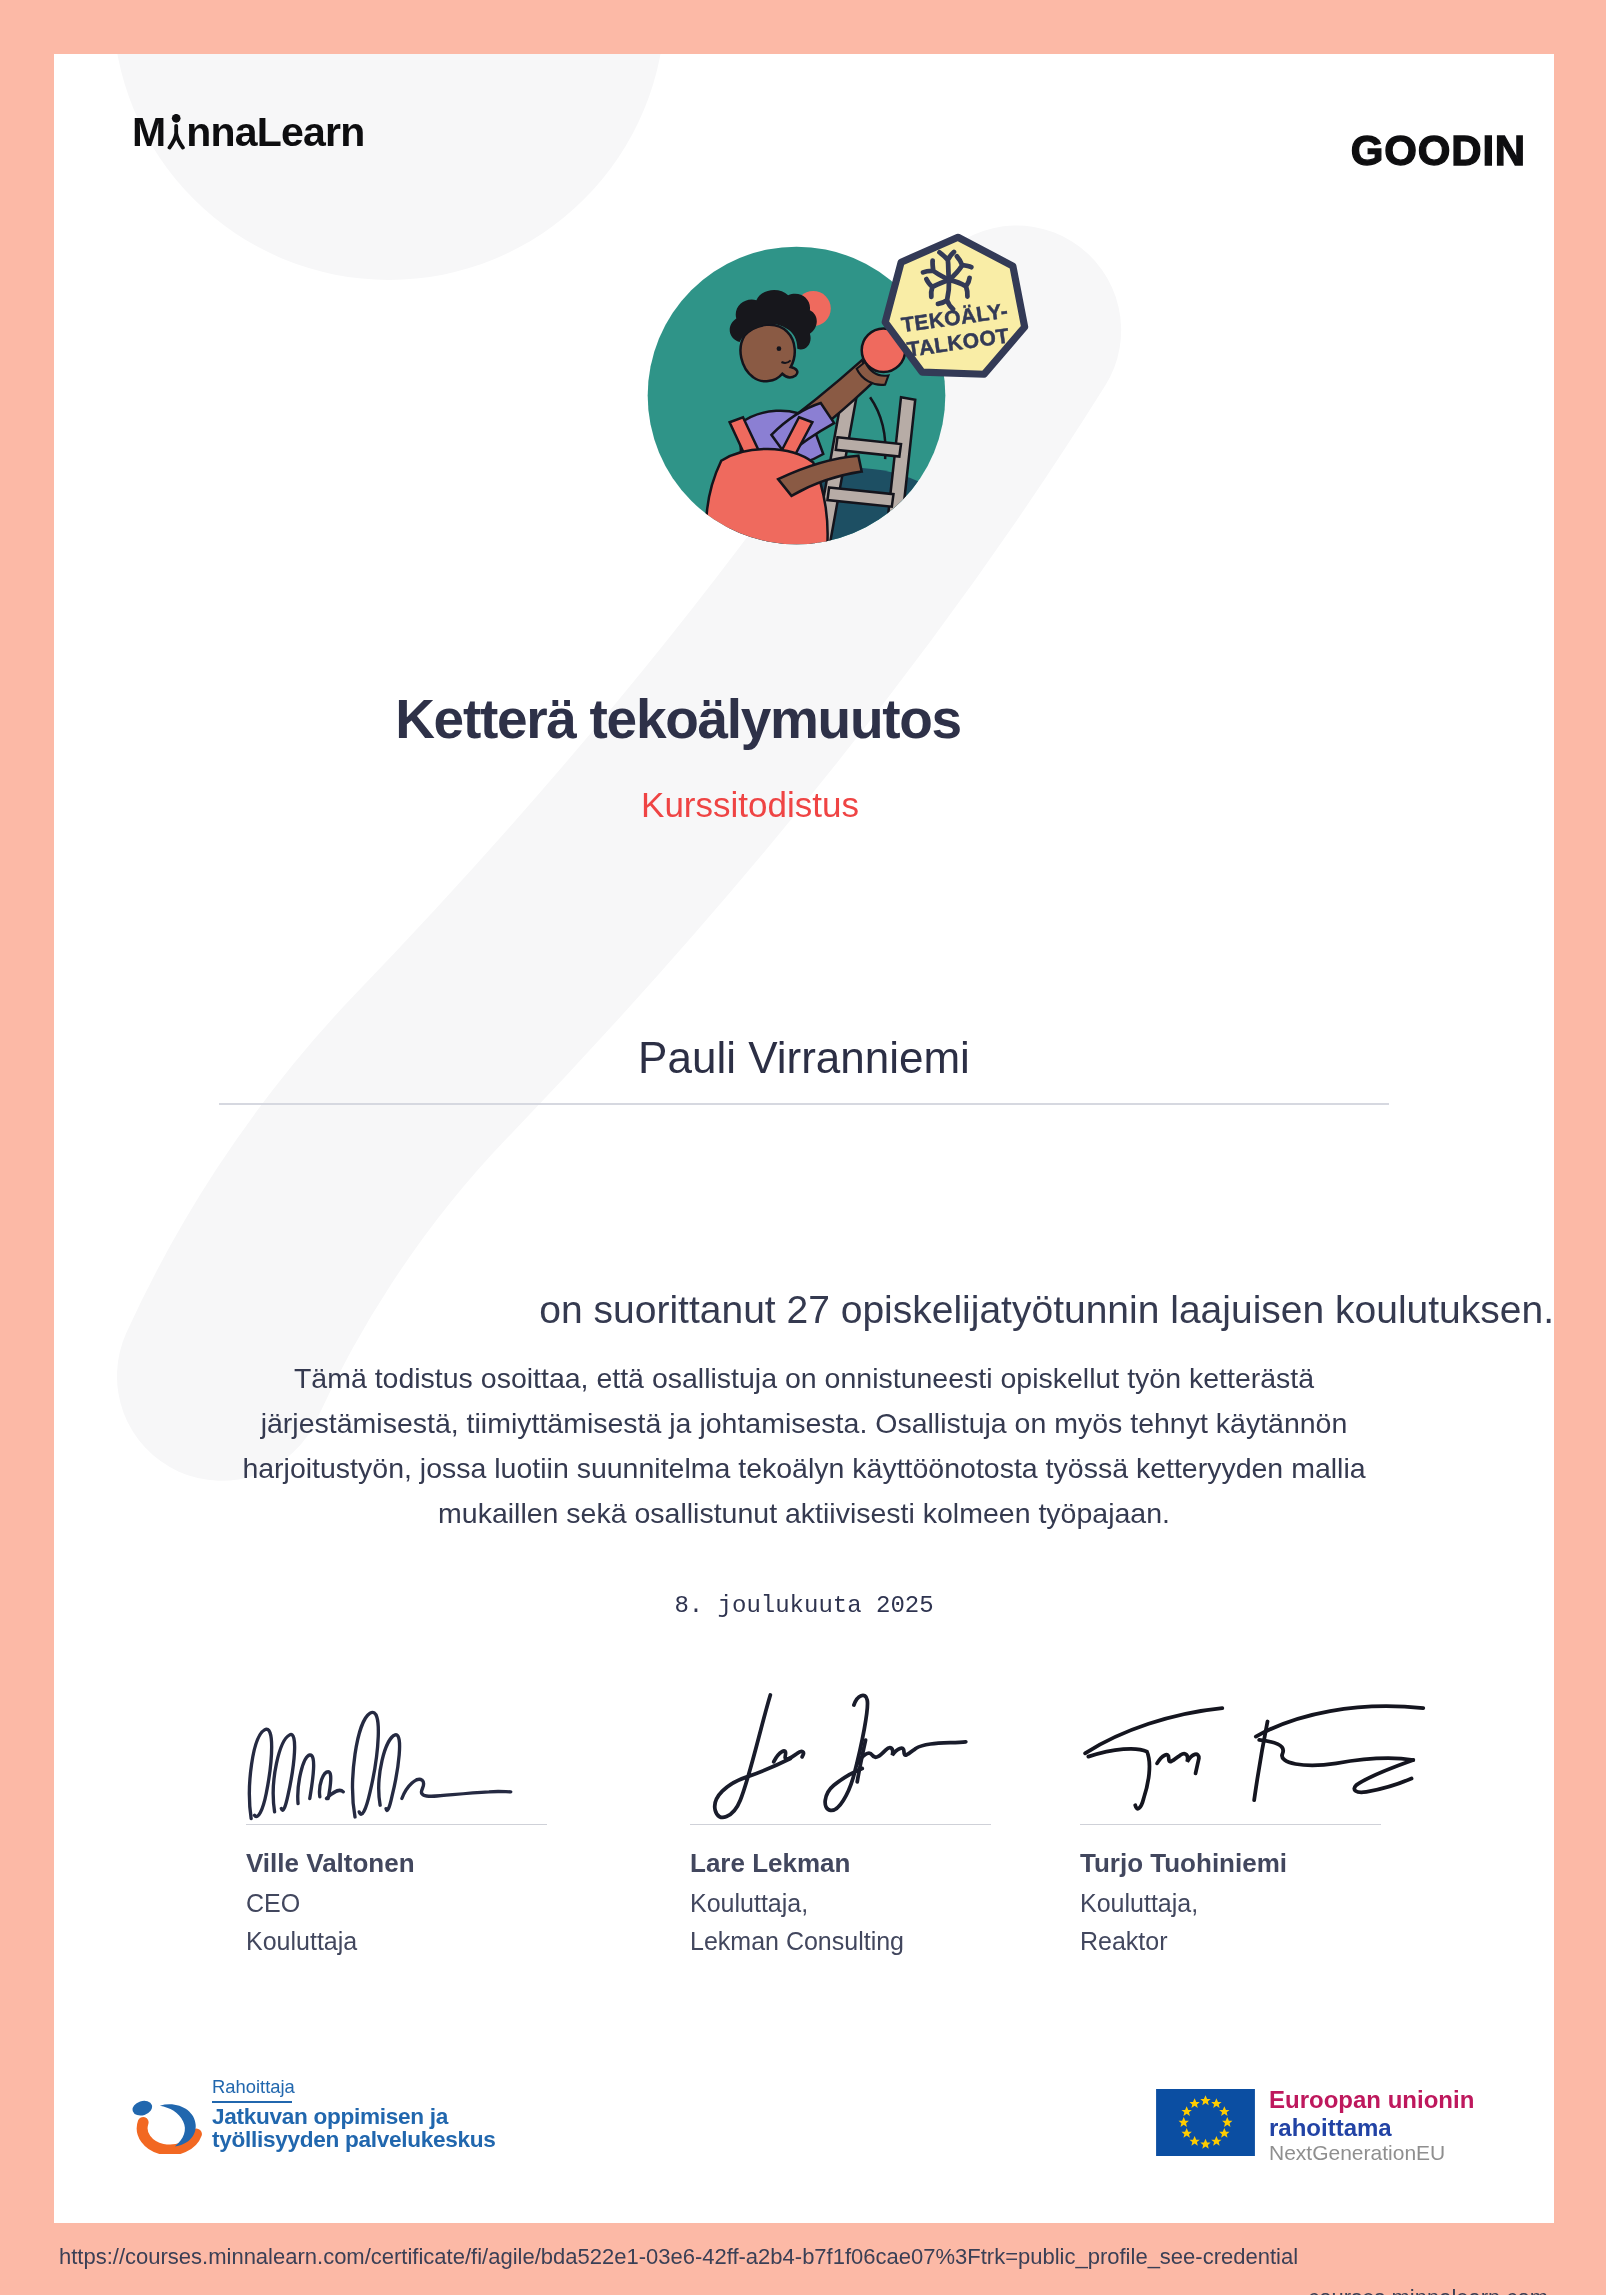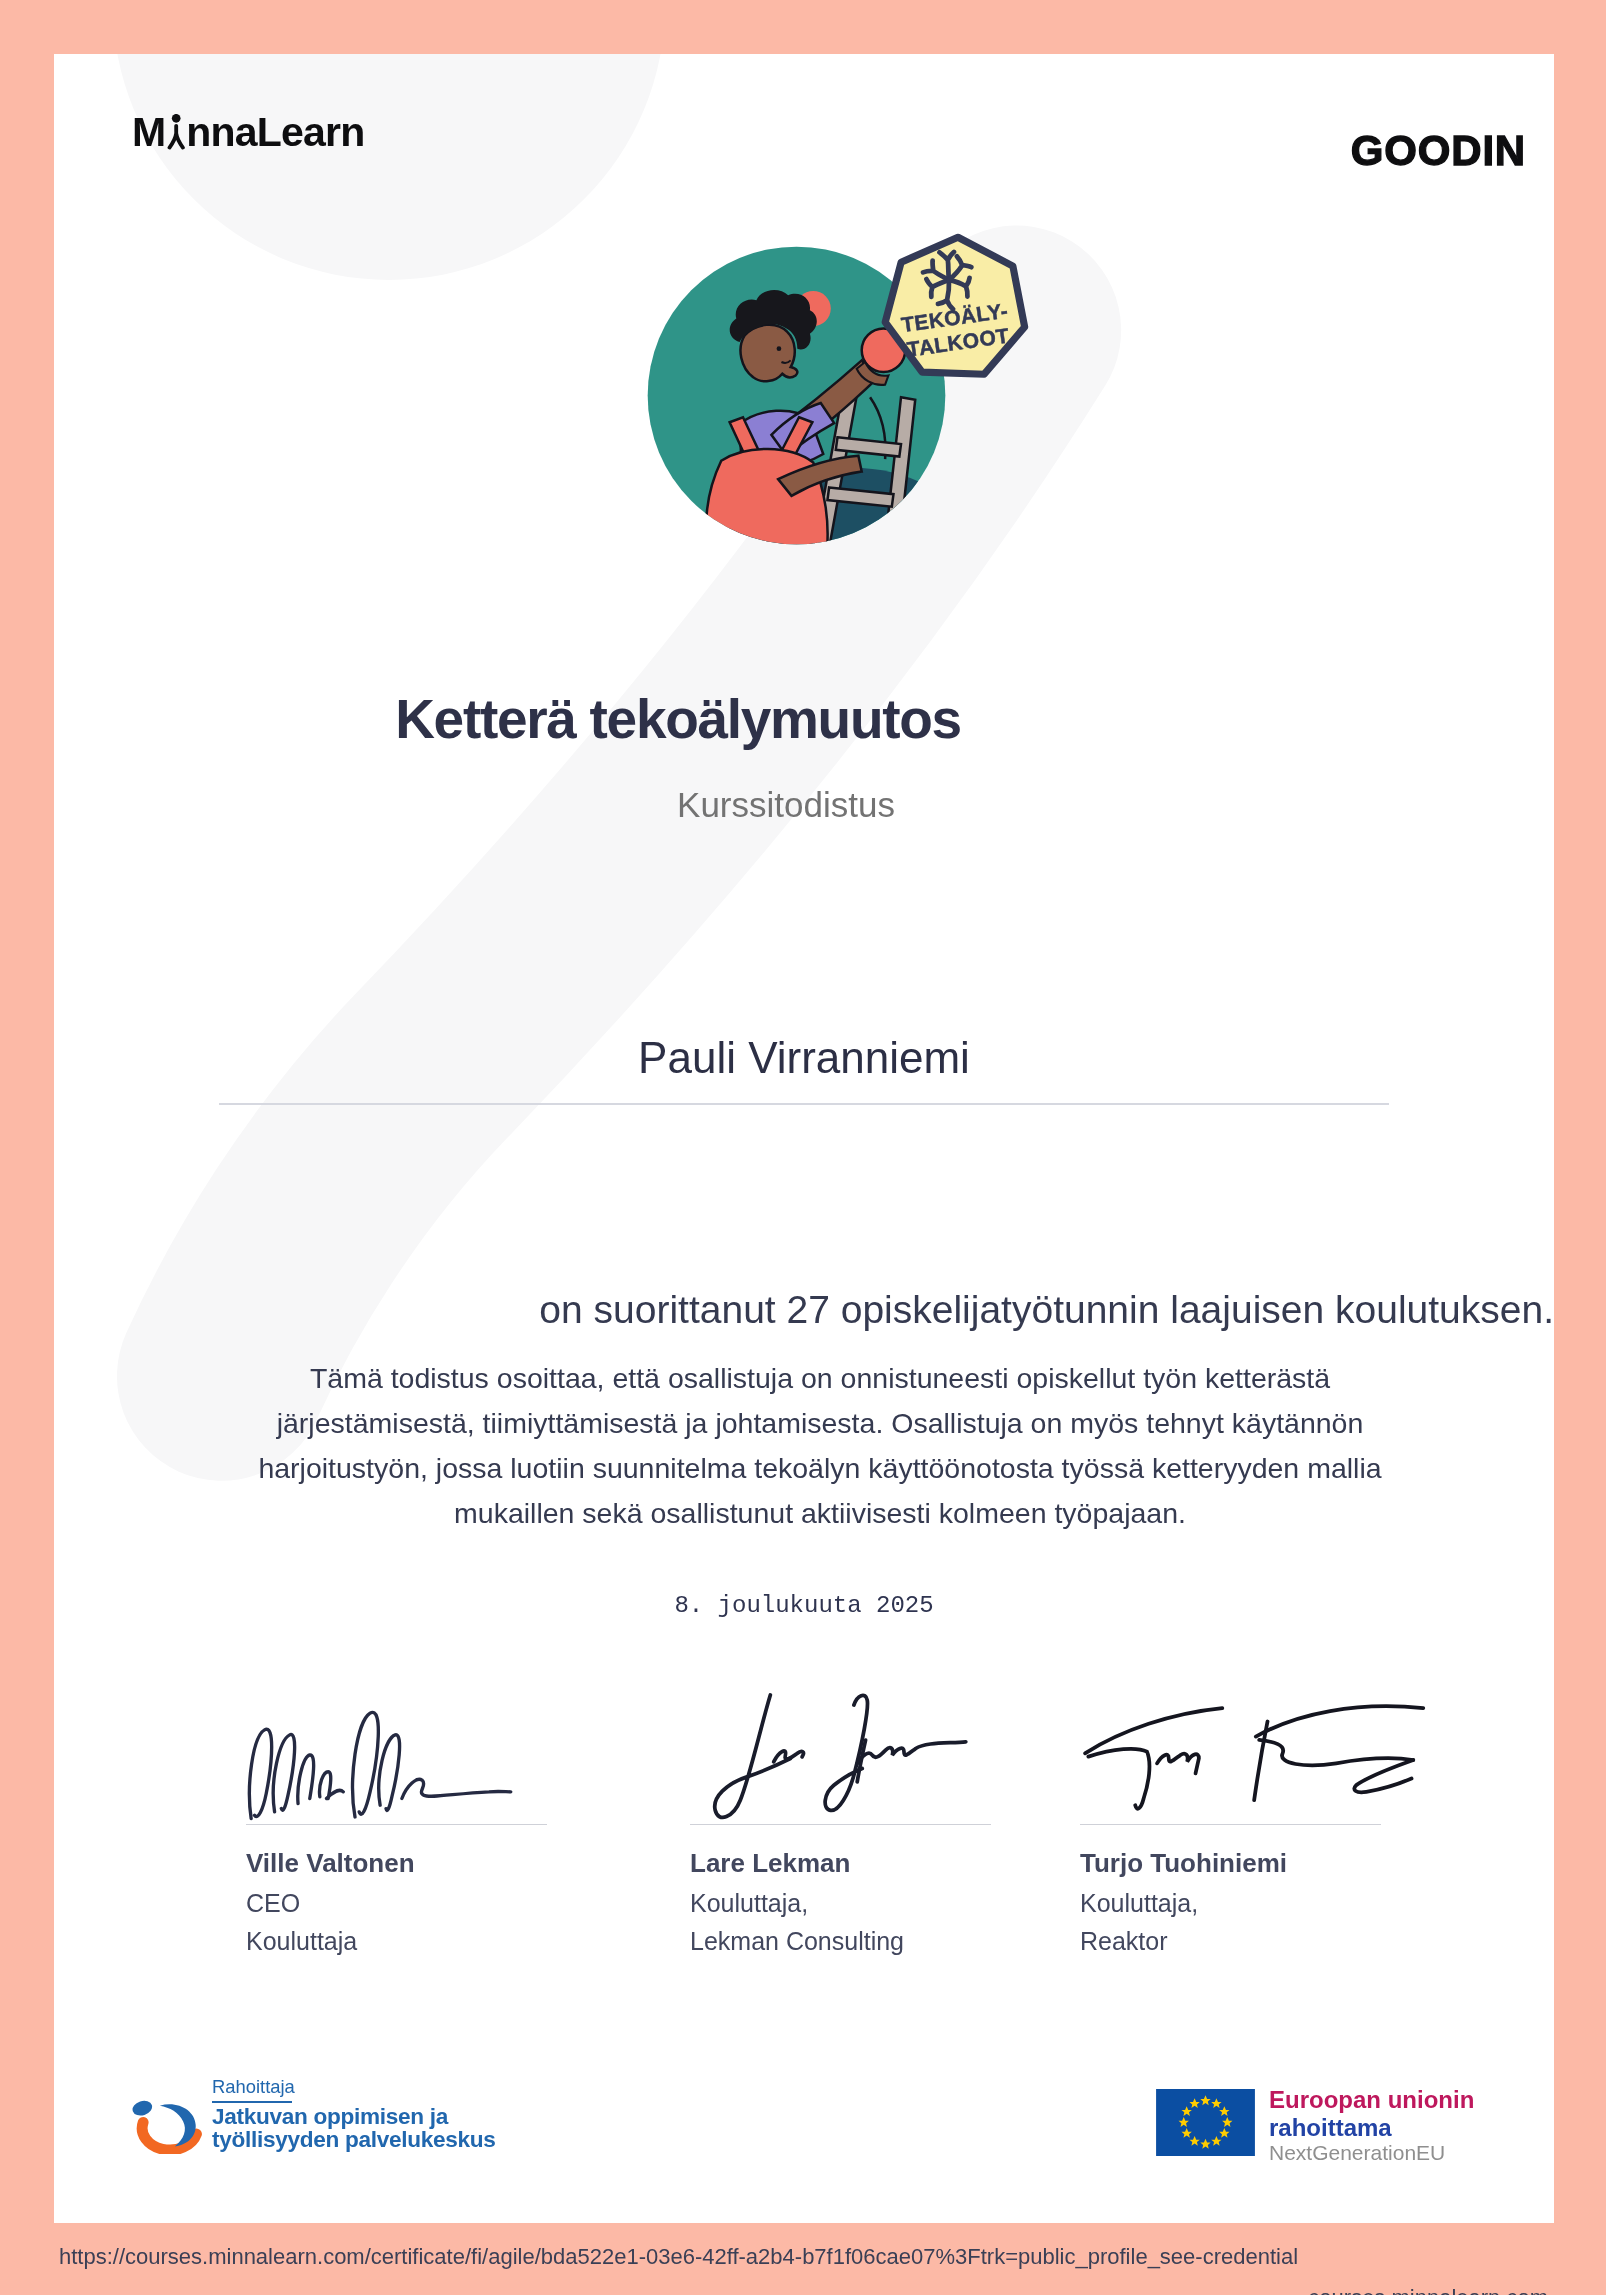--- a/index.html
+++ b/index.html
@@ -11,25 +11,25 @@
   .brand-left{left:78px;top:55px;font-size:41px;font-weight:bold;letter-spacing:-0.8px;color:#0e0e10;display:flex;align-items:flex-start;}
   .brand-left svg{margin:5px 0.8px 0 1.7px;}
   .brand-right{top:73px;right:28px;font-size:42px;font-weight:bold;letter-spacing:0.8px;color:#0e0e10;-webkit-text-stroke:1.3px #0e0e10;}
   .hero-circle{left:592px;top:191px;}
   .badge{left:822px;top:172px;width:155px;height:166px;transform:rotate(-8deg);}
   .badge .badge-shape{position:absolute;left:0;top:0;}
   .badge-line{position:absolute;left:0;width:155px;text-align:center;font-weight:bold;color:#333a56;font-size:21px;letter-spacing:0.4px;-webkit-text-stroke:0.5px #333a56;}
   .badge-line.l1{top:80px;}
   .badge-line.l2{top:105px;}
   .title{left:0;top:633px;width:1248px;text-align:center;font-size:55px;font-weight:bold;letter-spacing:-1.3px;color:#2e3148;}
-  .subtitle{left:0;top:731px;width:1392px;text-align:center;font-size:35px;color:#737373;padding-left:36px;}
+  .subtitle{left:0;top:731px;width:1392px;text-align:center;font-size:35px;color:#ef4444;}
   .name{left:0;top:979px;width:1500px;text-align:center;font-size:44px;color:#2c2f45;}
   .divider{left:165px;top:1049px;width:1170px;border-top:2.5px solid #d6d8e0;}
   .lead{left:0;top:1234px;width:1500px;text-align:right;font-size:39px;color:#353a50;}
-  .desc{left:197px;top:1302px;width:1138px;text-align:center;font-size:28.5px;line-height:45px;color:#353a50;}
+  .desc{left:181px;top:1302px;width:1138px;text-align:center;font-size:28.5px;line-height:45px;color:#353a50;}
   .date{left:0;top:1538px;width:1500px;text-align:center;font-size:24px;color:#2f3450;font-family:Liberation Mono, monospace;}
   .sig-col{top:1644px;width:301px;}
   .sig-col.c1{left:192px;}
   .sig-col.c2{left:608px;margin-left:28px;}
   .sig-col.c3{left:1026px;}
   .sig-art{position:relative;height:126px;}
   .sig-art svg{position:absolute;left:0;bottom:-3.3px;overflow:visible;}
   .sig-line{border-top:1.7px solid #cfd1d8;}
   .sig-name{margin-top:23.4px;font-size:26px;font-weight:bold;color:#42475e;}
   .sig-role{margin-top:10px;font-size:25px;color:#42475e;}

